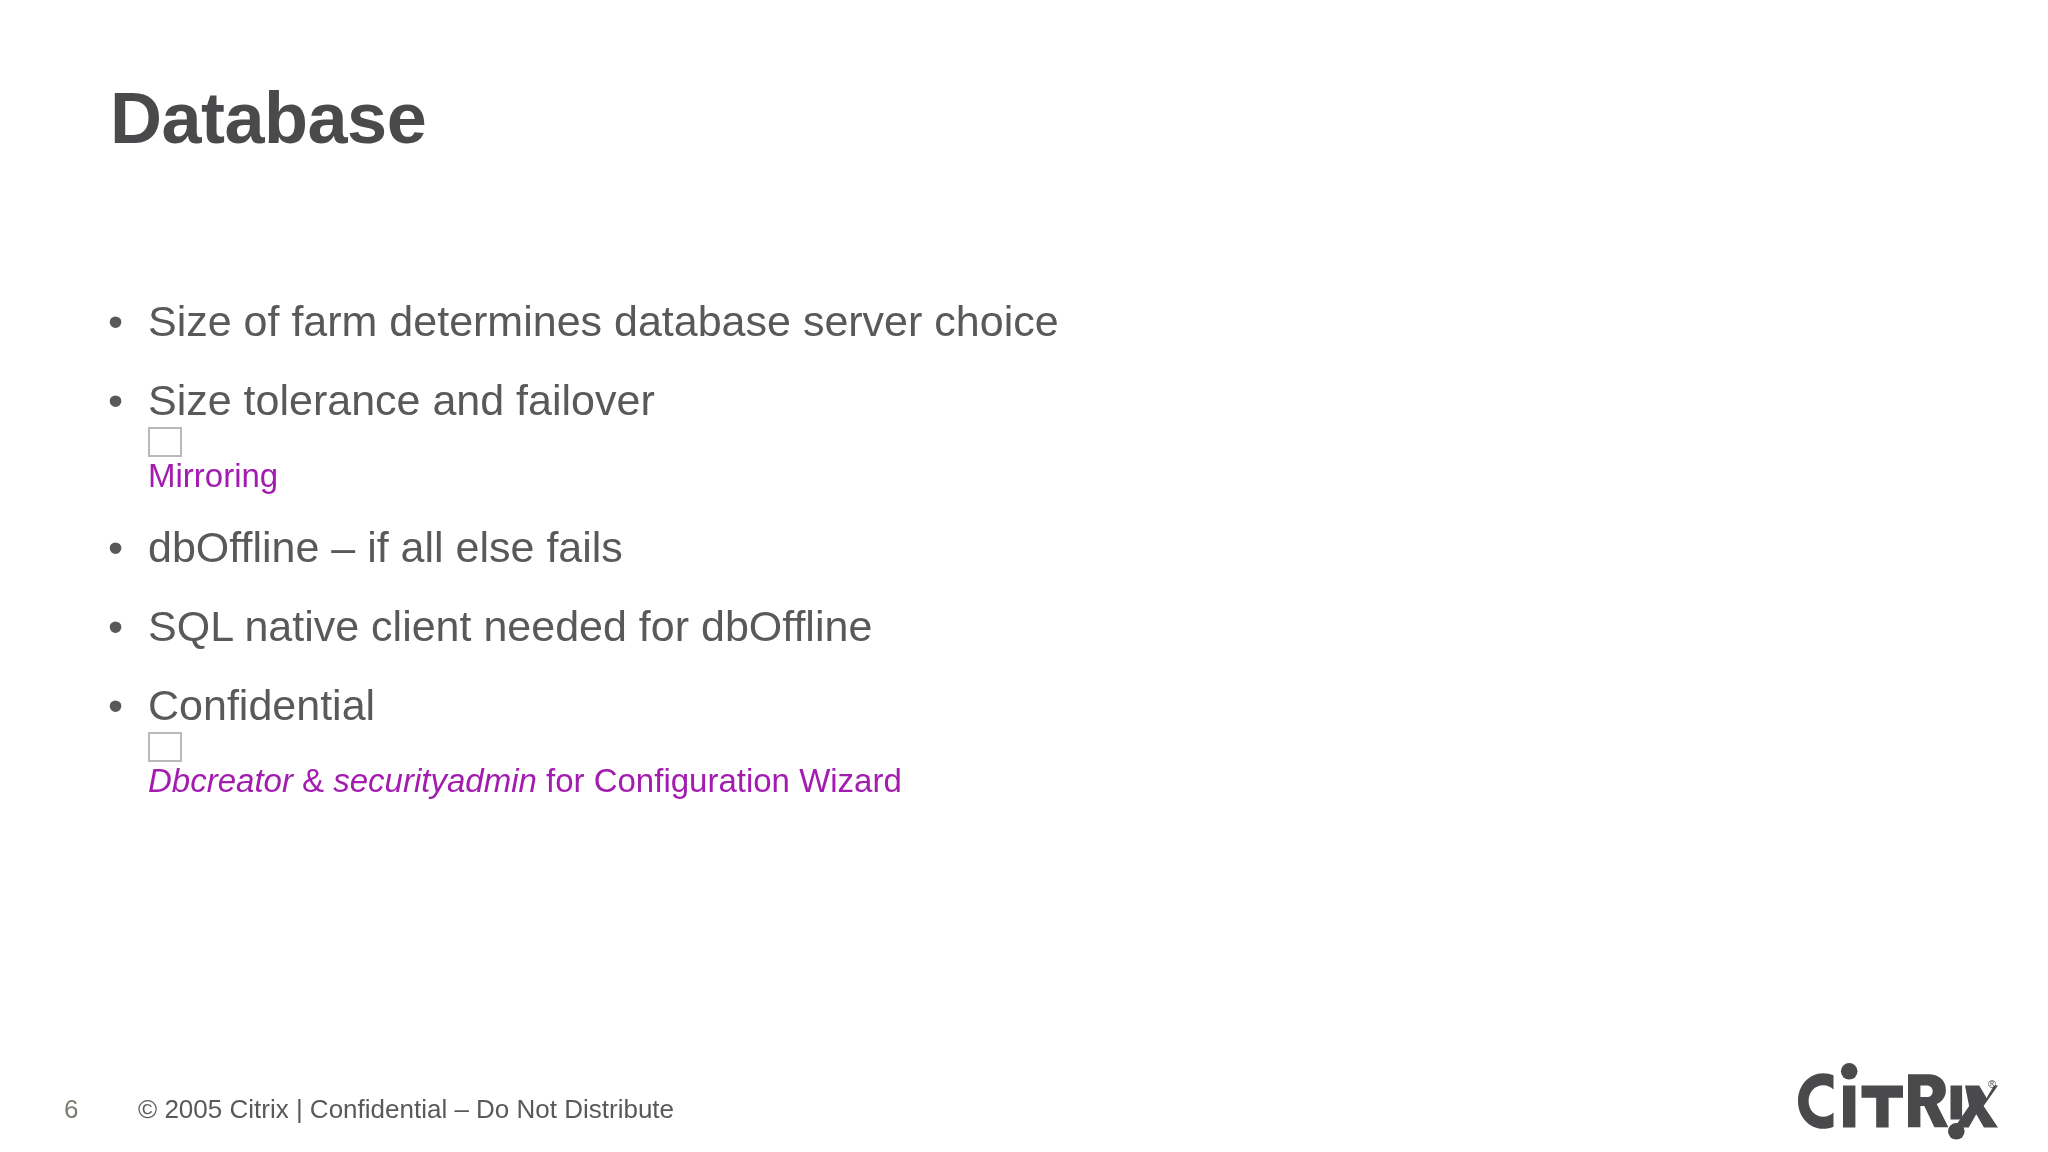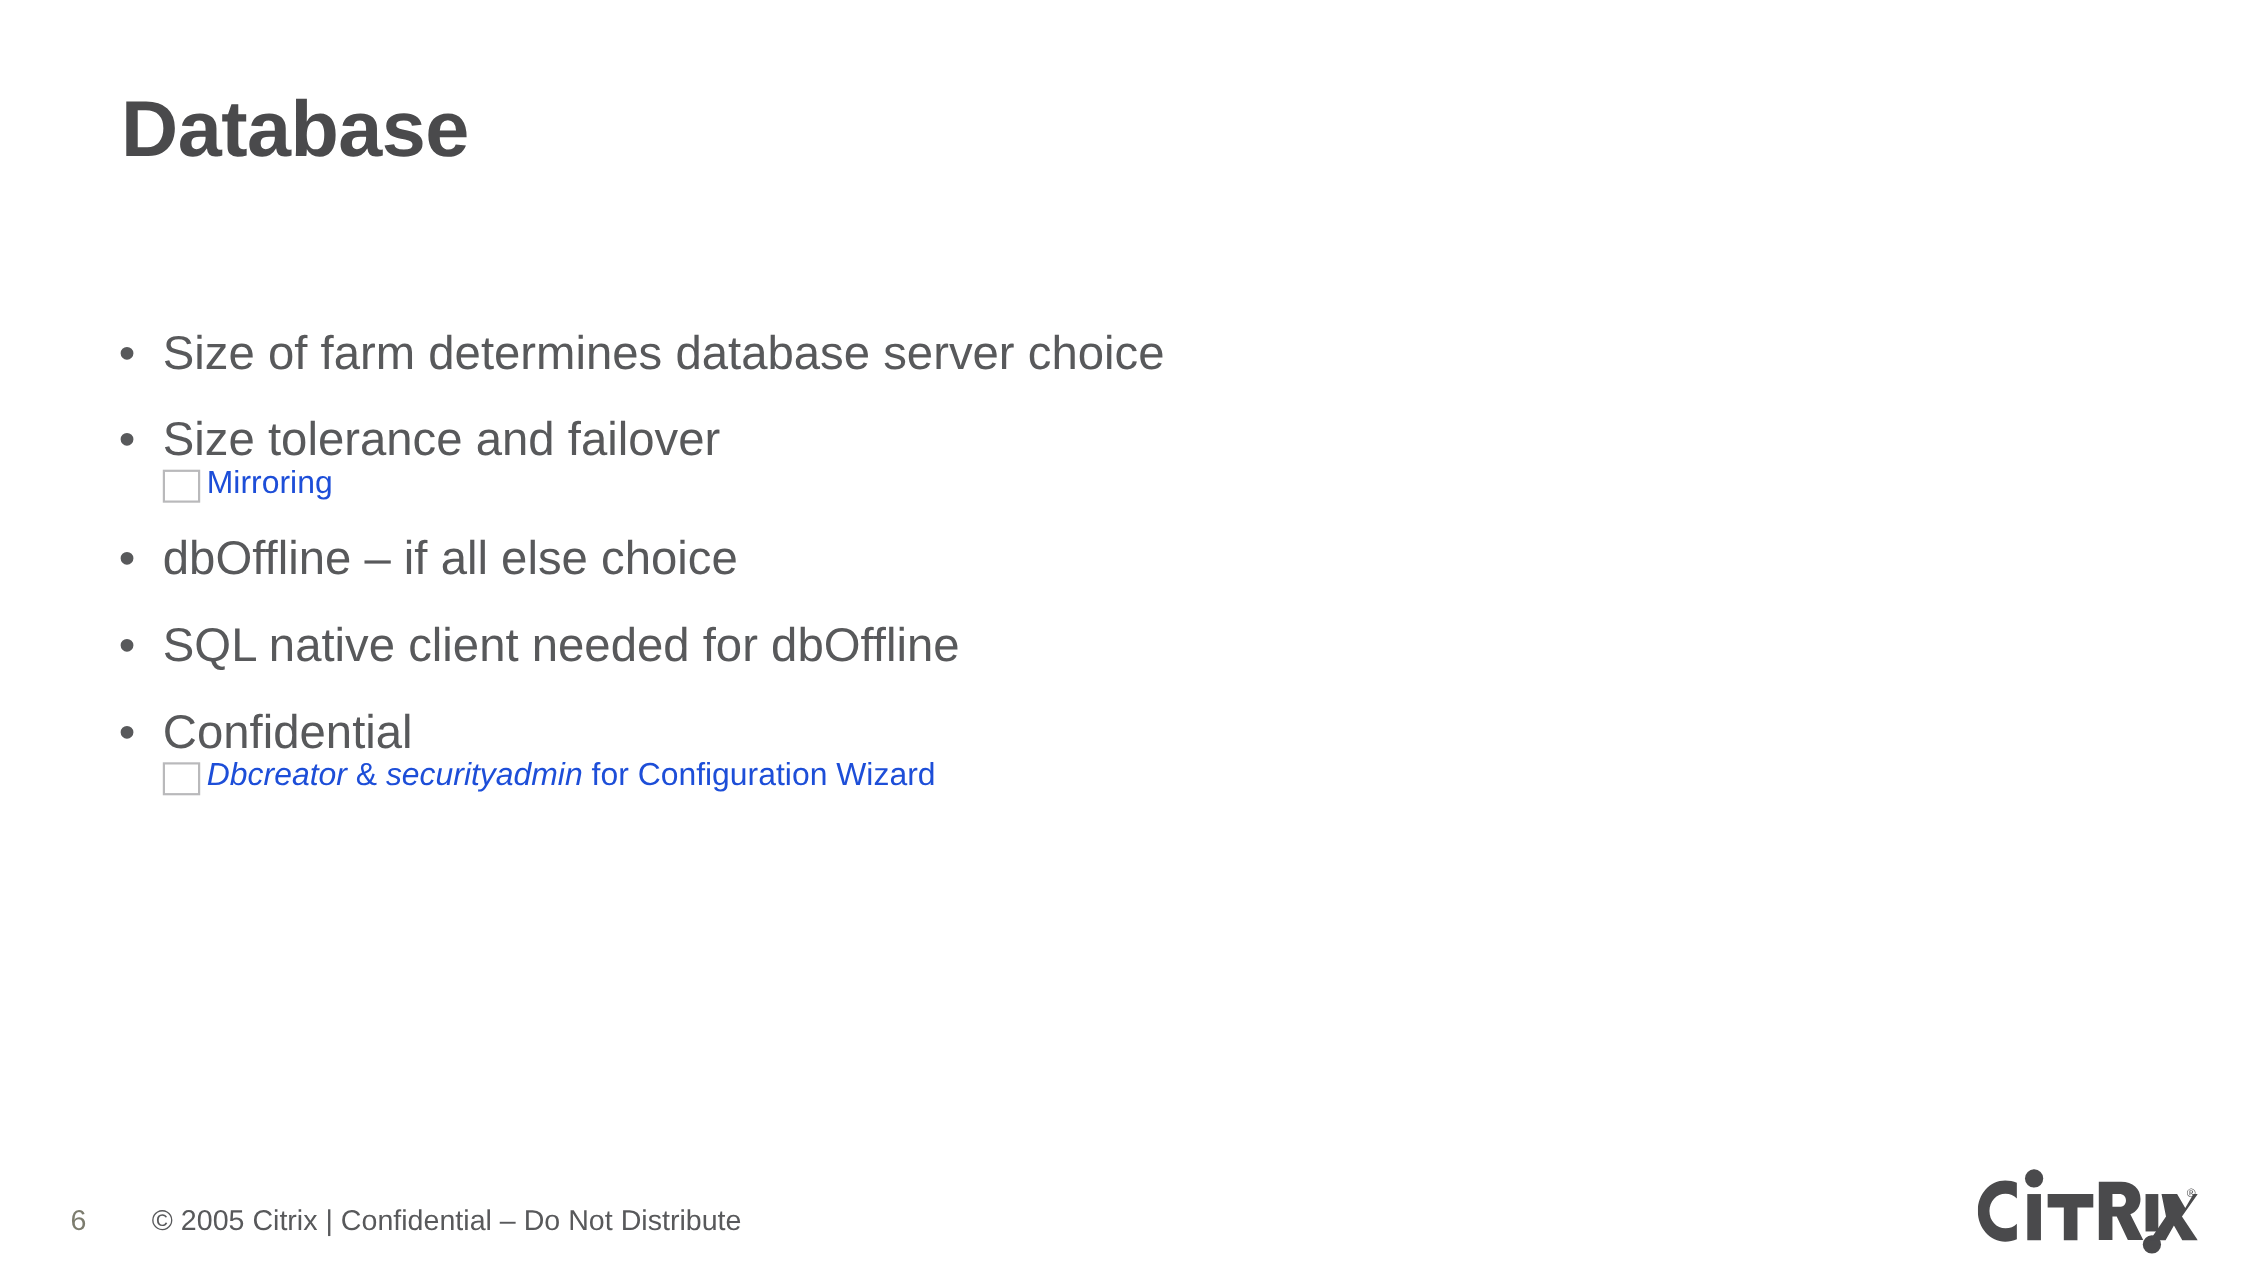--- a/index.html
+++ b/index.html
@@ -72,24 +72,25 @@
 
   
   .sub-list {
     margin-top: -14px;
     margin-bottom: 30px;
   }
 
   .sub-row {
     display: flex;
     align-items: flex-start;
-    color: #1d4ed8;
-    font-size: 29px;
+    color: #a21caf;
+    font-size: 33px;
     line-height: 1.18;
     padding-left: 44px;
+    flex-direction: column;
   }
 
   .sub-marker {
     flex: 0 0 auto;
     width: 34px;
     height: 30px;
     margin-top: 5px;
     margin-right: 6px;
     border: 2px solid #b9b9bb;
     box-sizing: border-box;
@@ -161,21 +162,21 @@
 
     <div class="sub-list">
       <div class="sub-row">
         <span class="sub-marker"></span>
         <span class="sub-text">Mirroring</span>
       </div>
     </div>
 
     <div class="bullet-row">
       <span class="bullet-marker">•</span>
-      <span class="bullet-text">dbOffline – if all else choice</span>
+      <span class="bullet-text">dbOffline – if all else fails</span>
     </div>
 
     <div class="bullet-row">
       <span class="bullet-marker">•</span>
       <span class="bullet-text">SQL native client needed for dbOffline</span>
     </div>
 
     <div class="bullet-row tight">
       <span class="bullet-marker">•</span>
       <span class="bullet-text">Confidential</span>

